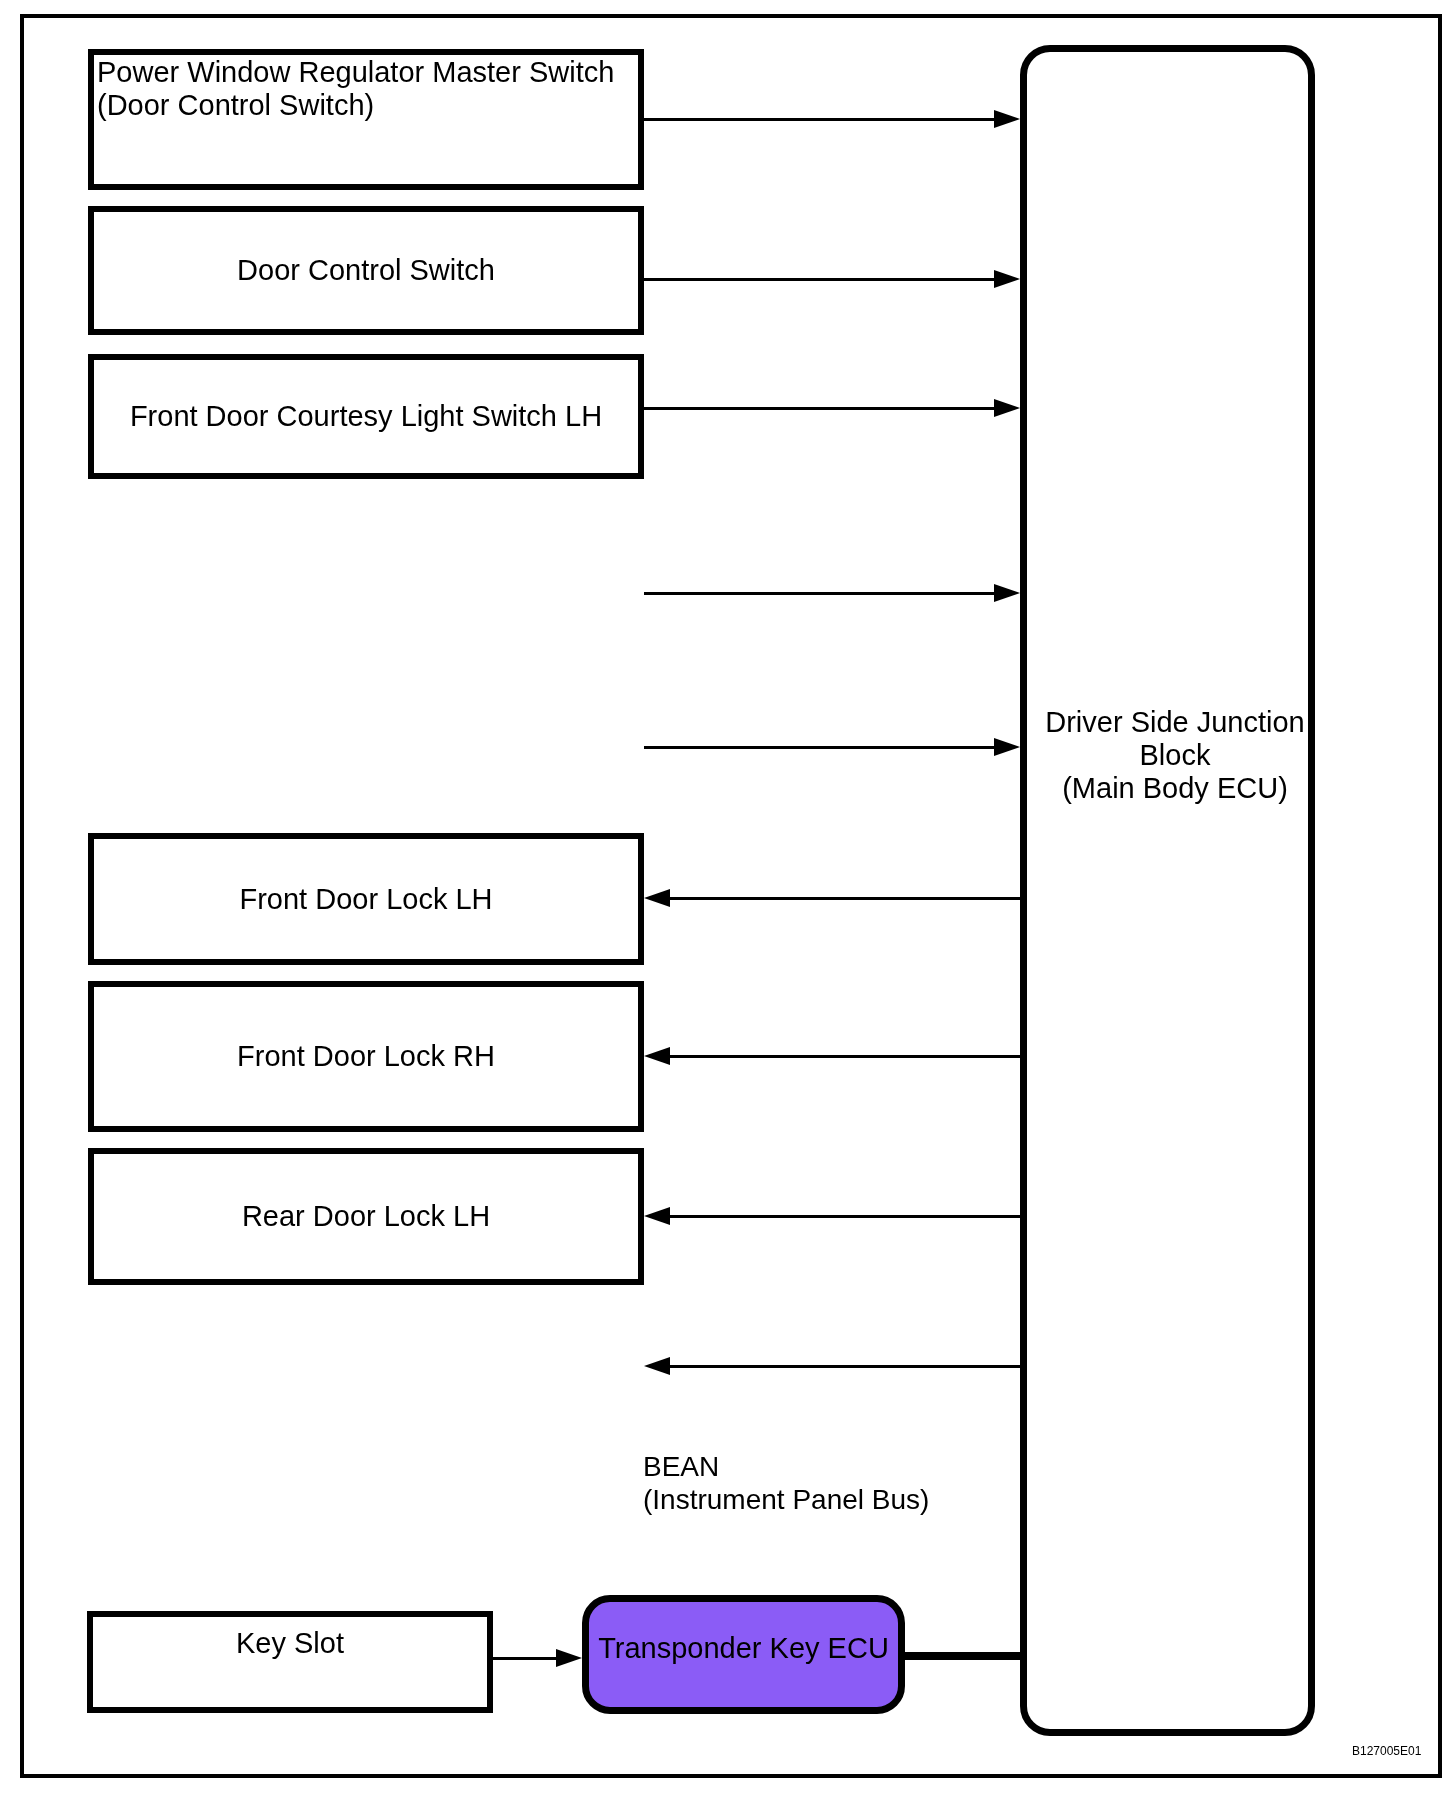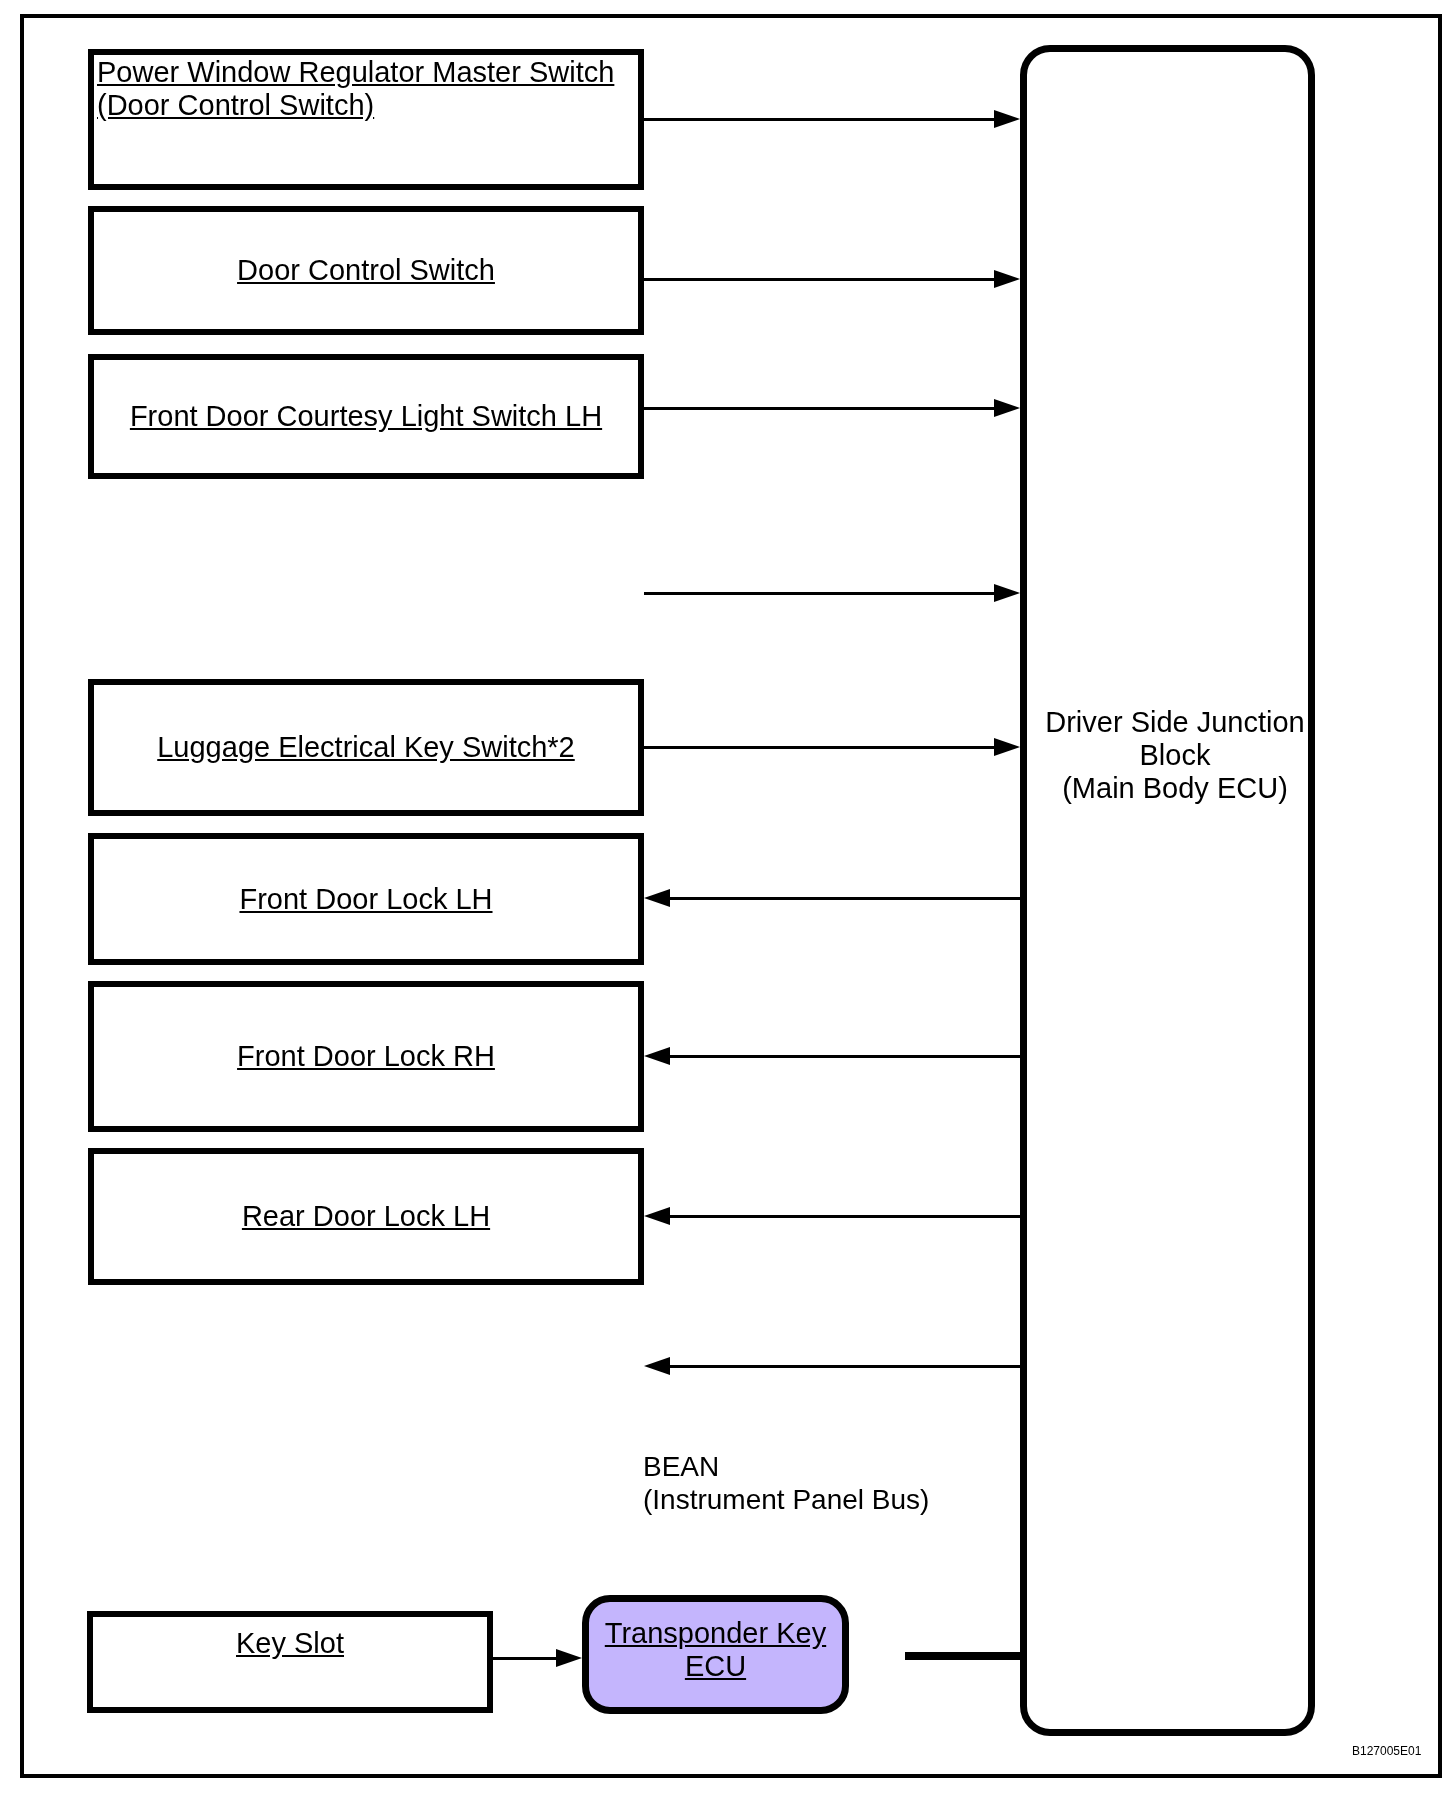--- a/index.html
+++ b/index.html
@@ -33,21 +33,20 @@
     background: #ffffff;
     display: flex;
     align-items: center;
     justify-content: center;
   }
   .label {
     font-size: 29px;
     line-height: 33px;
     white-space: pre-line;
     text-align: center;
-    text-decoration: underline;
   }
   .node.top-left {
     align-items: flex-start;
     justify-content: flex-start;
     padding: 1px 6px 0 3px;
   }
   .node.top-left .label { text-align: left; }
 
   
   .junction {
@@ -135,29 +134,29 @@
     position: absolute;
     left: 0; right: 18px; top: 8px;
     height: 3px;
     background: #000000;
   }
 
   
   .transponder {
     position: absolute;
     left: 582px; top: 1595px;
-    width: 267px; height: 119px;
+    width: 323px; height: 119px;
     border: 7px solid #000000;
     border-radius: 28px;
     box-sizing: border-box;
     display: flex;
     justify-content: center;
     align-items: flex-start;
-    padding-top: 15px;
-    background: #c4b5fd;
+    padding-top: 30px;
+    background: #8b5cf6;
   }
 
   
   .thick-link {
     position: absolute;
     left: 905px; top: 1652px;
     width: 115px; height: 8px;
     background: #000000;
   }
 
@@ -177,23 +176,20 @@
 
   <div class="node top-left" style="top:49px;height:141px">
     <span class="label">Power Window Regulator Master Switch
 (Door Control Switch)</span>
   </div>
   <div class="node" style="top:354px;height:125px">
     <span class="label">Front Door Courtesy Light Switch LH</span>
   </div>
   <div class="node" style="top:206px;height:129px">
     <span class="label">Door Control Switch</span>
-  </div>
-  <div class="node" style="top:679px;height:137px">
-    <span class="label">Luggage Electrical Key Switch*2</span>
   </div>
   <div class="node" style="top:833px;height:132px">
     <span class="label">Front Door Lock LH</span>
   </div>
   <div class="node" style="top:1148px;height:137px">
     <span class="label">Rear Door Lock LH</span>
   </div>
   <div class="node" style="top:981px;height:151px">
     <span class="label">Front Door Lock RH</span>
   </div>

